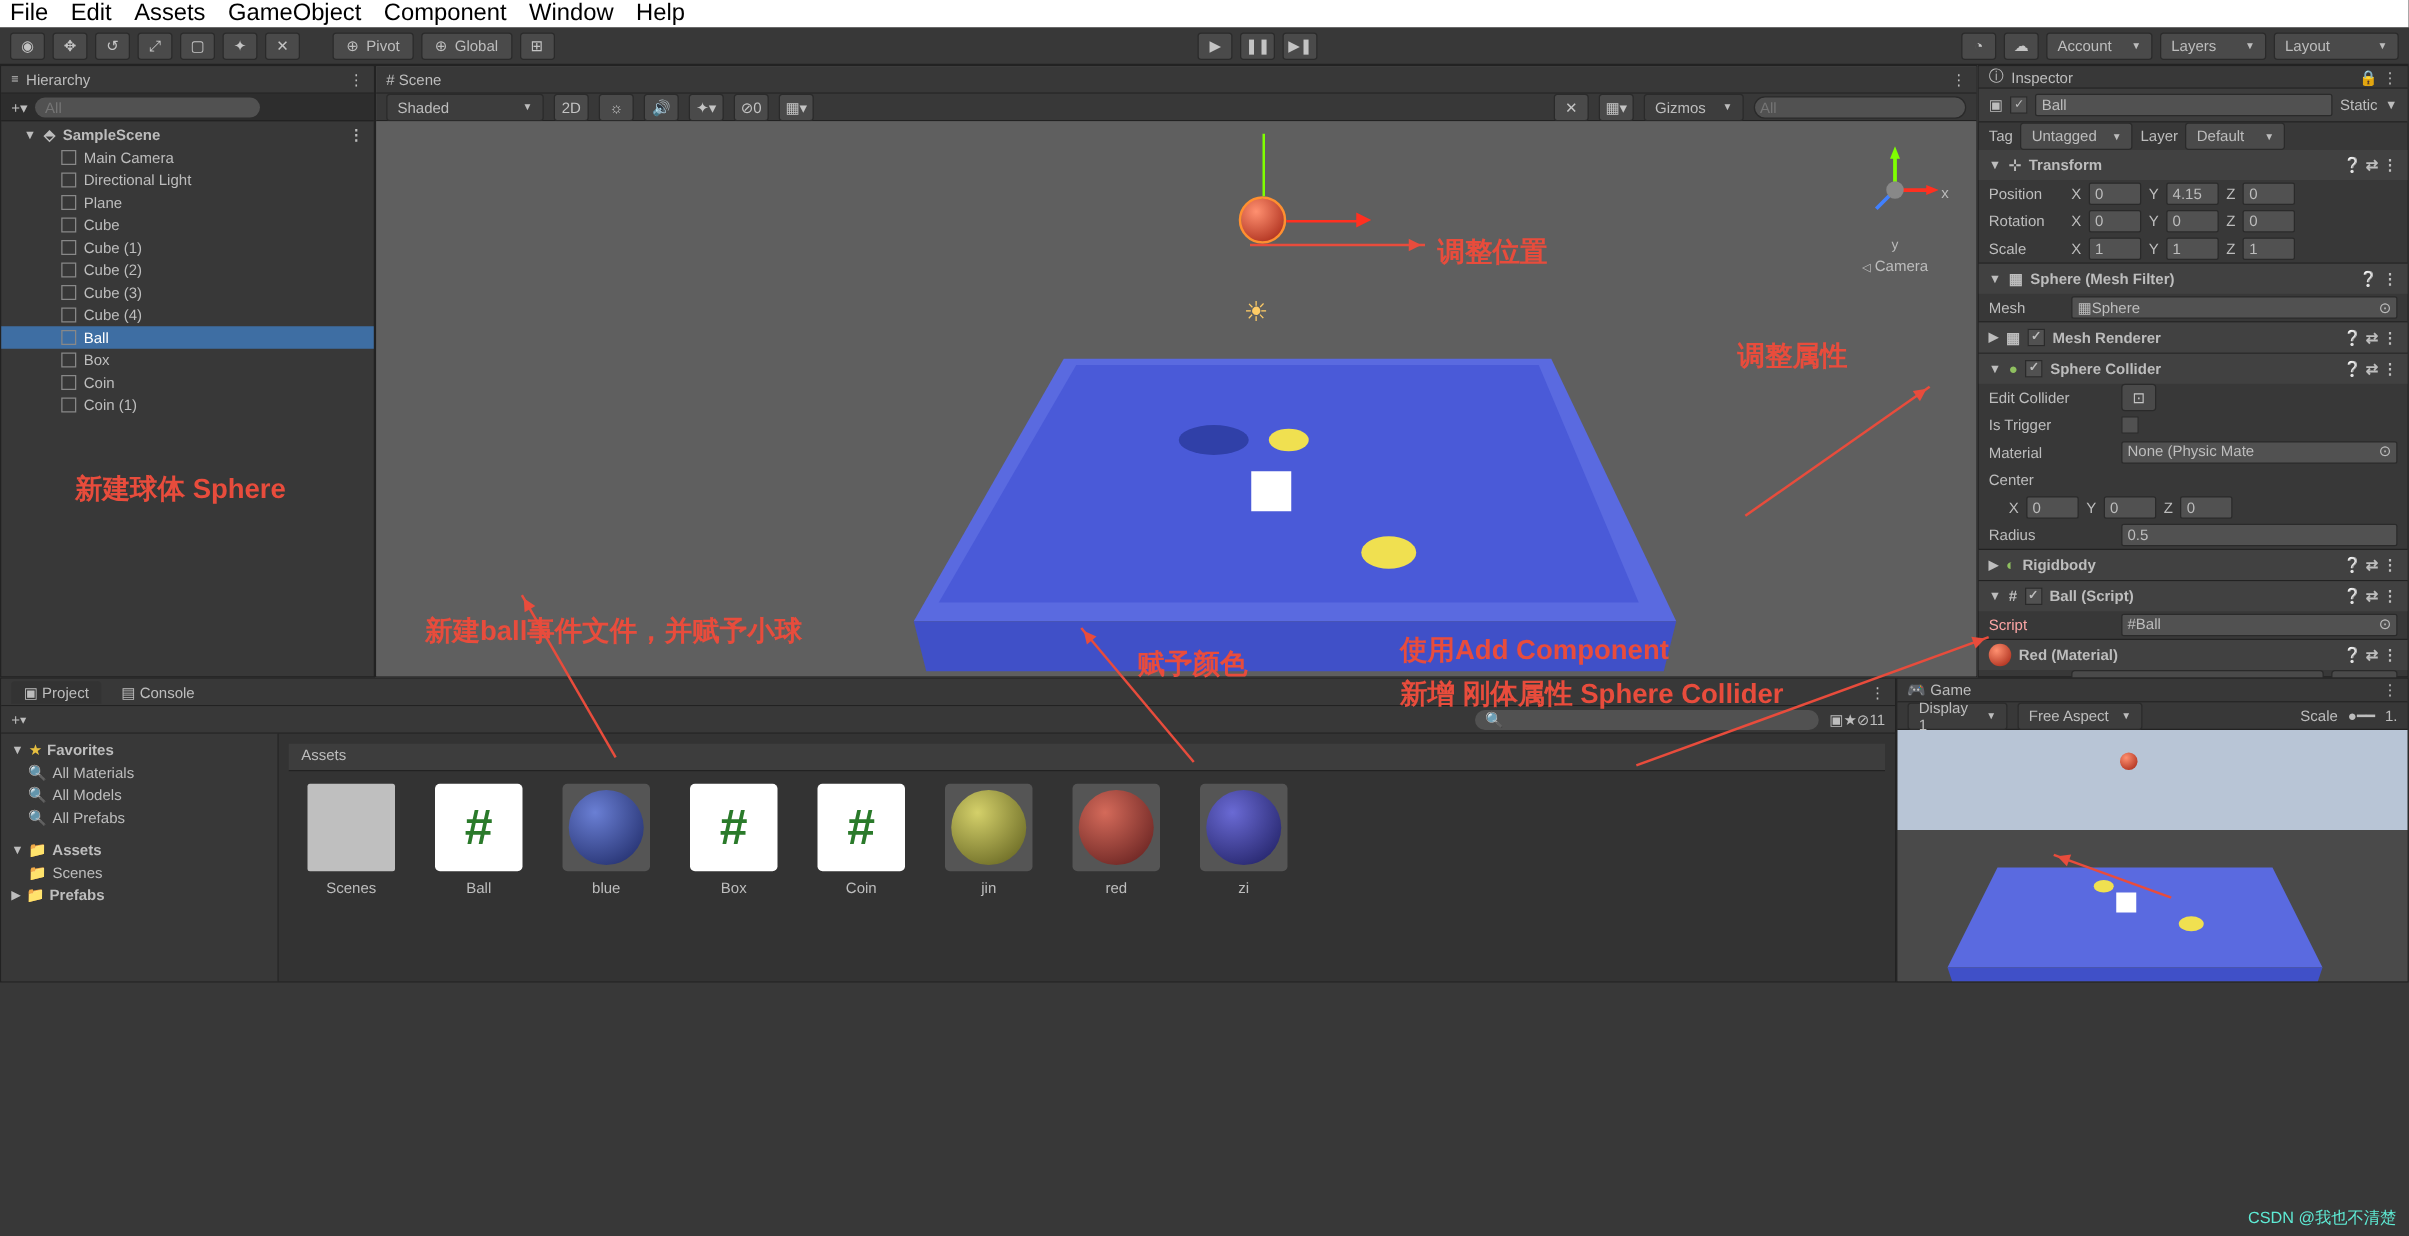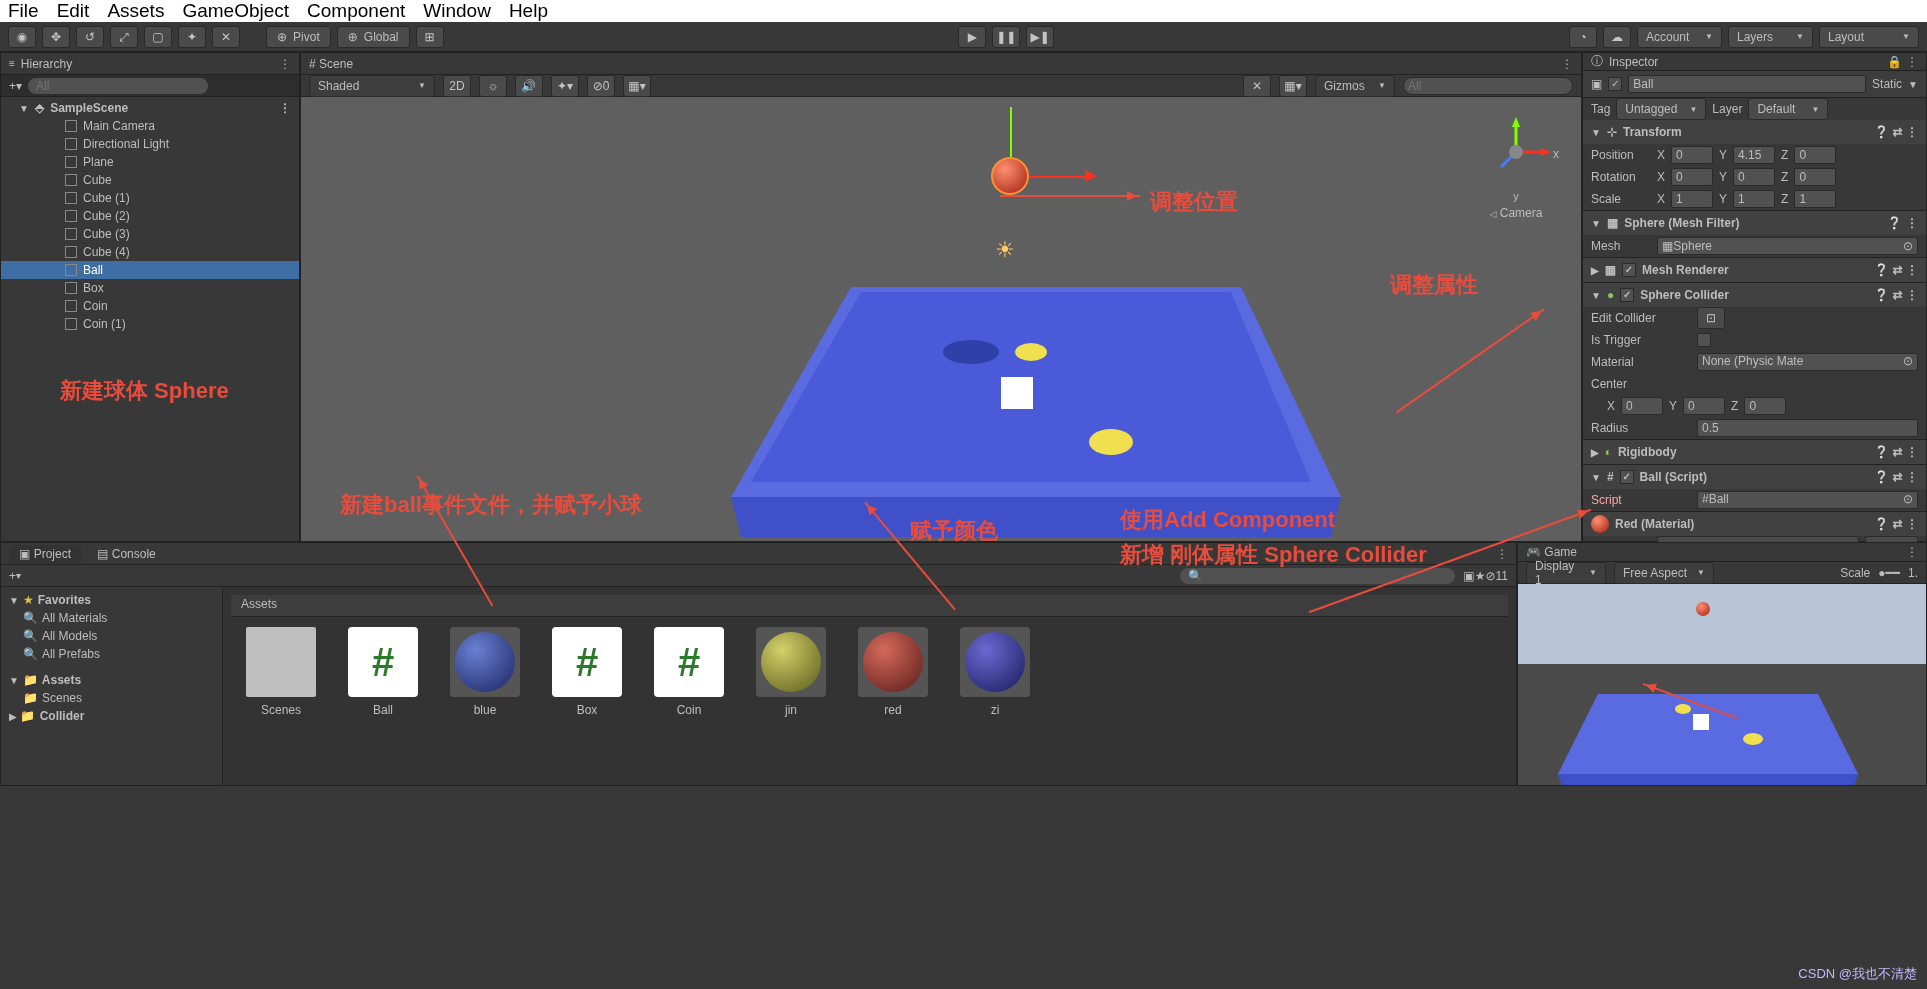--- a/index.html
+++ b/index.html
@@ -15,21 +15,21 @@
 .main{display:flex;height:490px}
 .panel{background:#383838;border:1px solid #222;display:flex;flex-direction:column}
 .panel-tab{background:#383838;height:22px;display:flex;align-items:center;padding:0 8px;gap:6px;border-bottom:1px solid #222}
 .panel-tab-inner{background:#333;padding:2px 10px;border-radius:3px 3px 0 0}
 .hierarchy{width:300px}
 .hierarchy-search{background:#2d2d2d;height:22px;display:flex;align-items:center;padding:0 8px;border-bottom:1px solid #222}
 .hierarchy-search input{background:#515151;border:none;border-radius:10px;height:16px;width:180px;padding:0 8px;color:#bdbdbd;margin-left:6px}
 .tree{padding:2px 0}
 .tree-item{padding:2px 8px 2px 34px;display:flex;align-items:center;gap:6px;height:18px}
 .tree-item.root{padding-left:18px;font-weight:bold}
-.tree-item.child{padding-left:64px}
+.tree-item.child{padding-left:48px}
 .tree-item.sel{background:#3e6ea3;color:#fff}
 .tree-item.sel span{color:#fff}
 .cube-icon{width:12px;height:12px;border:1px solid #888;transform:rotate(0deg)}
 .scene{flex:1;position:relative;background:#5a5a5a}
 .scene-tools{background:#383838;height:22px;display:flex;align-items:center;padding:0 8px;gap:8px;border-bottom:1px solid #222}
 .scene-tools .dropdown{background:#3d3d3d}
 .scene-view{flex:1;background:#5f5f5f;position:relative;height:446px}
 .inspector{width:345px}
 .insp-row{display:flex;align-items:center;padding:3px 8px;gap:6px;height:22px}
 .insp-header{background:#3d3d3d;border-bottom:1px solid #222;display:flex;align-items:center;padding:4px 8px;gap:6px}
@@ -54,21 +54,21 @@
 .game{width:410px;background:#333}
 .game-view{position:relative;height:230px;background:linear-gradient(#b8c5d6 40%,#4a4a4a 40%)}
 .anno{position:absolute;color:#e84c3c;font-size:22px;font-weight:bold;pointer-events:none;z-index:100}
 .arrow{position:absolute;background:#e84c3c;height:2px;pointer-events:none;z-index:99}
 .arrow::after{content:'';position:absolute;right:-2px;top:-4px;border:5px solid transparent;border-left:10px solid #e84c3c}
 .arrow.rev::after{right:auto;left:-2px;border-left:5px solid transparent;border-right:10px solid #e84c3c}
 .chk{width:14px;height:14px;background:#515151;border:1px solid #2a2a2a}
 .chk.on::after{content:'✓';color:#bdbdbd;font-size:10px;display:block;text-align:center;line-height:12px}
 .tri{font-size:10px}
 .addcomp{background:#4a4a4a;border:1px solid #2a2a2a;text-align:center;padding:4px;margin:14px 20px;border-radius:3px}
-.watermark{position:absolute;right:10px;bottom:6px;color:#c4b5fd;font-size:13px}
+.watermark{position:absolute;right:10px;bottom:6px;color:#5eead4;font-size:13px}
 .proj-toolbar{background:#383838;height:22px;display:flex;align-items:center;padding:0 8px;border-bottom:1px solid #222}
 .proj-toolbar input{background:#515151;border:none;border-radius:10px;height:16px;width:275px;padding:0 8px;color:#bdbdbd;margin-left:auto;margin-right:8px}
 .tree-folder{padding:2px 4px;display:flex;align-items:center;gap:4px}
 </style>
 </head>
 <body>
 
 <div class="menubar">
   <span>File</span>
   <span>Edit</span>
@@ -457,21 +457,21 @@
             <span>📁</span>
             <b>Assets</b>
           </div>
         <div class="tree-folder" style="padding-left:18px">
             <span>📁</span>
             <span>Scenes</span>
           </div>
         <div class="tree-folder">
             <span class="tri">▶</span>
             <span>📁</span>
-            <b>Collider</b>
+            <b>Prefabs</b>
           </div>
       </div>
       <div class="proj-right">
         <div class="proj-bread">Assets</div>
         <div class="asset-grid" id="asset-grid">
             <div class="asset-item">
               <div class="asset-thumb folder"></div>
               <div>Scenes</div>
             </div>
             <div class="asset-item">

